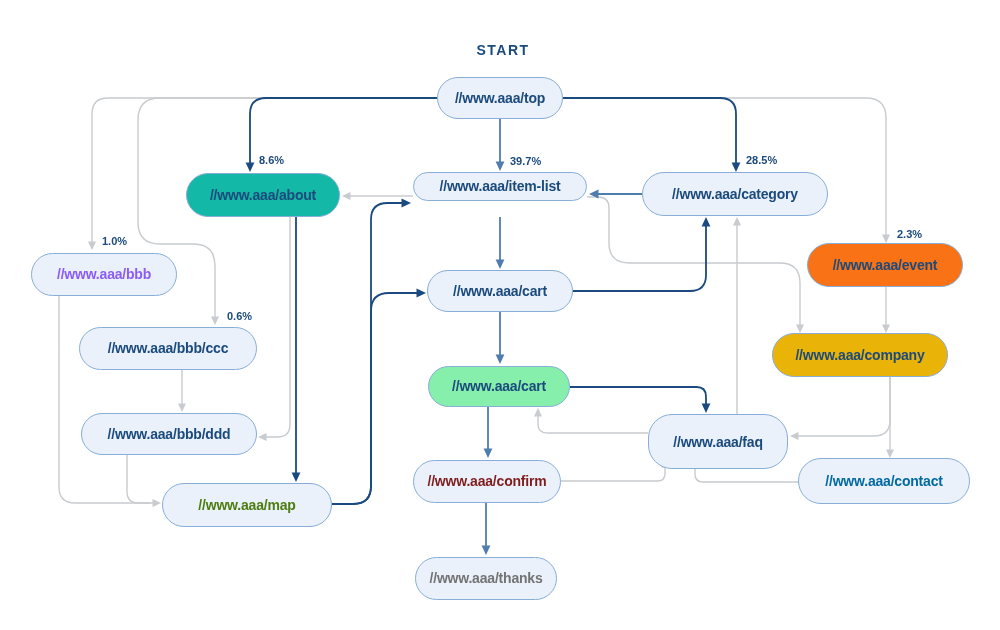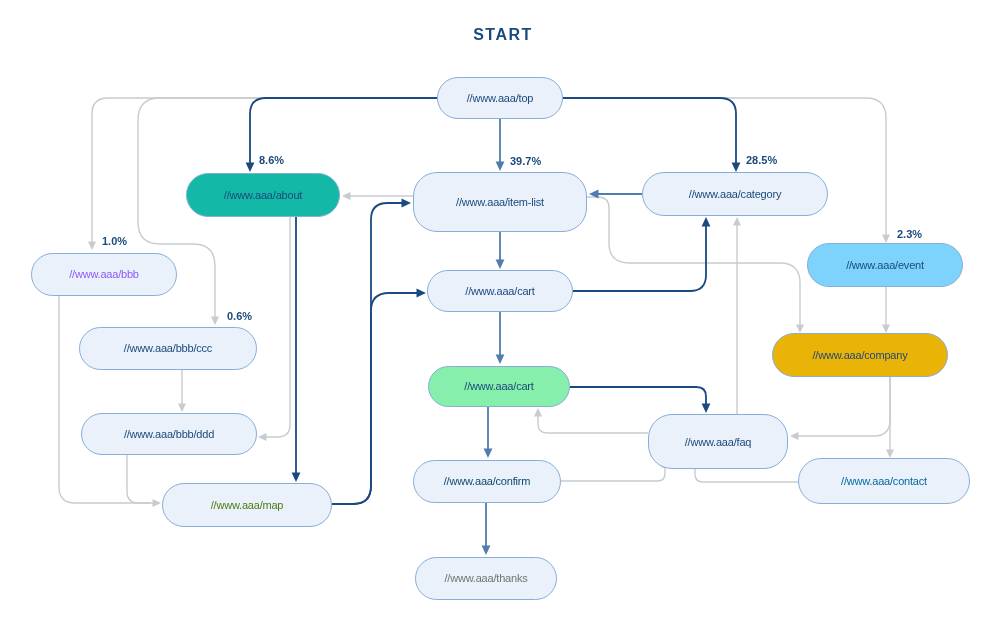--- a/index.html
+++ b/index.html
@@ -2,26 +2,26 @@
 <html><head>
 <meta charset="utf-8">
 <style>
   html,body{margin:0;padding:0;background:#fff;}
   .canvas{
     position:relative;width:1000px;height:630px;background:#ffffff;
     font-family:"Liberation Sans",sans-serif;overflow:hidden;
   }
   .title{
     position:absolute;transform:translateX(-50%);
-    font-size:16px;font-weight:bold;letter-spacing:1.5px;
+    font-size:14px;font-weight:bold;letter-spacing:1.5px;margin-top:16px;
   }
   #edges{position:absolute;left:0;top:0;}
   .node{
     position:absolute;display:flex;align-items:center;justify-content:center;
-    font-weight:normal;font-size:11px;letter-spacing:-0.2px;
+    font-weight:bold;font-size:14px;letter-spacing:-0.2px;
     border-radius:24px;box-sizing:border-box;white-space:nowrap;
   }
   .edge-label{font-weight:bold;font-size:11px;}
 </style>
 </head>
 <body>
 
 <div class="canvas" style="background: rgb(255, 255, 255);">
   <div class="title" style="color: rgb(27, 74, 124); left: 503px; top: 26px;">START</div>
   <svg id="edges" width="1000" height="630" viewBox="0 0 1000 630">
@@ -85,28 +85,28 @@
       <path d="M332 504 L353 504 Q371 504 371 486 L371 311 Q371 293 389 293 L419 293" fill="none" stroke="#1a4a80" stroke-width="1.8"></path>
       <polygon points="426,293 416.5,297.4 416.5,288.6" fill="#1a4a80"></polygon>
       <path d="M573 291 L690 291 Q706 291 706 275 L706 224" fill="none" stroke="#1a4a80" stroke-width="1.8"></path>
       <polygon points="706,217 710.4,226.5 701.6,226.5" fill="#1a4a80"></polygon>
       <path d="M570 387 L696.5 387 Q706 387 706 396.5 L706 406" fill="none" stroke="#1a4a80" stroke-width="1.8"></path>
       <polygon points="706,413 701.6,403.5 710.4,403.5" fill="#1a4a80"></polygon>
     </svg>
   <div id="nodes">
       <div class="node" style="left: 437px; top: 77px; width: 126px; height: 42px; background: rgb(234, 241, 251); border: 1.5px solid rgb(136, 174, 216); color: rgb(27, 74, 124);">//www.aaa/top</div>
       <div class="node" style="left: 186px; top: 173px; width: 154px; height: 44px; background: #14b8a6; border: 1.5px solid rgb(136, 174, 216); color: rgb(27, 74, 124);">//www.aaa/about</div>
-      <div class="node" style="left: 413px; top: 171.5px; width: 174px; height: 60px; background: rgb(234, 241, 251); border: 1.5px solid rgb(136, 174, 216); color: rgb(27, 74, 124);">//www.aaa/item-list</div>
+      <div class="node" style="left: 413px; top: 171.5px; width: 174px; height: 29px; background: rgb(234, 241, 251); border: 1.5px solid rgb(136, 174, 216); color: rgb(27, 74, 124);">//www.aaa/item-list</div>
       <div class="node" style="left: 642px; top: 172px; width: 186px; height: 44px; background: rgb(234, 241, 251); border: 1.5px solid rgb(136, 174, 216); color: rgb(27, 74, 124);">//www.aaa/category</div>
       <div class="node" style="left: 31px; top: 252.5px; width: 146px; height: 43px; background: rgb(234, 241, 251); border: 1.5px solid rgb(136, 174, 216); color: #8b5cf6;">//www.aaa/bbb</div>
-      <div class="node" style="left: 807px; top: 243px; width: 156px; height: 44px; background: #7dd3fc; border: 1.5px solid rgb(136, 174, 216); color: rgb(27, 74, 124);">//www.aaa/event</div>
+      <div class="node" style="left: 807px; top: 243px; width: 156px; height: 44px; background: #f97316; border: 1.5px solid rgb(136, 174, 216); color: rgb(27, 74, 124);">//www.aaa/event</div>
       <div class="node" style="left: 79px; top: 326.5px; width: 178px; height: 43px; background: rgb(234, 241, 251); border: 1.5px solid rgb(136, 174, 216); color: rgb(27, 74, 124);">//www.aaa/bbb/ccc</div>
       <div class="node" style="left: 427px; top: 270px; width: 146px; height: 42px; background: rgb(234, 241, 251); border: 1.5px solid rgb(136, 174, 216); color: rgb(27, 74, 124);">//www.aaa/cart</div>
       <div class="node" style="left: 772px; top: 333px; width: 176px; height: 44px; background: #eab308; border: 1.5px solid rgb(136, 174, 216); color: rgb(27, 74, 124);">//www.aaa/company</div>
       <div class="node" style="left: 81px; top: 413px; width: 176px; height: 42px; background: rgb(234, 241, 251); border: 1.5px solid rgb(136, 174, 216); color: rgb(27, 74, 124);">//www.aaa/bbb/ddd</div>
       <div class="node" style="left: 428px; top: 365.5px; width: 142px; height: 41px; background: #86efac; border: 1.5px solid rgb(136, 174, 216); color: rgb(27, 74, 124);">//www.aaa/cart</div>
       <div class="node" style="left: 648px; top: 414px; width: 140px; height: 55px; background: rgb(234, 241, 251); border: 1.5px solid rgb(136, 174, 216); color: rgb(27, 74, 124);">//www.aaa/faq</div>
       <div class="node" style="left: 162px; top: 483px; width: 170px; height: 44px; background: rgb(234, 241, 251); border: 1.5px solid rgb(136, 174, 216); color: #4d7c0f;">//www.aaa/map</div>
-      <div class="node" style="left: 413px; top: 459.5px; width: 148px; height: 43px; background: rgb(234, 241, 251); border: 1.5px solid rgb(136, 174, 216); color: #0c4a6e;">//www.aaa/confirm</div>
+      <div class="node" style="left: 413px; top: 459.5px; width: 148px; height: 43px; background: rgb(234, 241, 251); border: 1.5px solid rgb(136, 174, 216); color: #7f1d1d;">//www.aaa/confirm</div>
       <div class="node" style="left: 798px; top: 458px; width: 172px; height: 46px; background: rgb(234, 241, 251); border: 1.5px solid rgb(136, 174, 216); color: #0369a1;">//www.aaa/contact</div>
       <div class="node" style="left: 415px; top: 556.5px; width: 142px; height: 43px; background: rgb(234, 241, 251); border: 1.5px solid rgb(136, 174, 216); color: #737373;">//www.aaa/thanks</div>
     </div>
 </div>
 
 </body></html>

